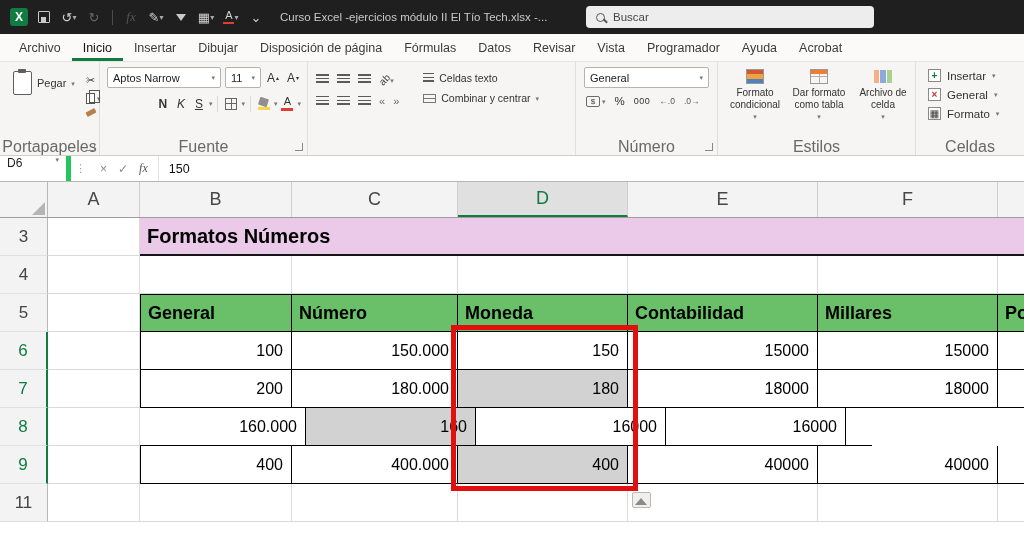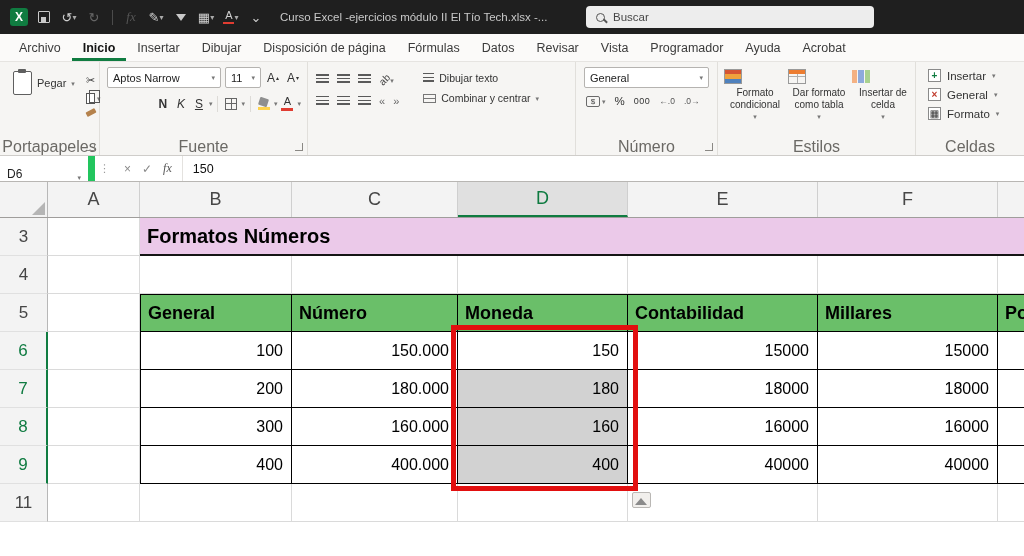--- a/index.html
+++ b/index.html
@@ -21,21 +21,21 @@
   .fontcol-ic .bar{width:11px;height:2.5px;background:#e03c31;margin-top:1px}
   .tb-title{font-size:11.5px;color:#c9c9c9;margin-left:8px;white-space:nowrap;overflow:hidden}
   .tb-search{margin-left:auto;margin-right:140px;width:288px;height:22px;background:#ededed;border-radius:4px;display:flex;align-items:center;gap:8px;padding:0 10px;flex:none}
   .mag{width:9px;height:9px;border:1.5px solid #555;border-radius:50%;position:relative;flex:none}
   .mag::after{content:"";position:absolute;width:5px;height:1.5px;background:#555;transform:rotate(45deg);right:-4px;bottom:-1px}
   .tb-search span{font-size:11.5px;color:#474747}
 
   
   .tabs{height:28px;background:#fbfaf9;display:flex;align-items:stretch;padding-left:8px;border-bottom:1px solid #e6e4e1}
   .tab{font-size:12.5px;color:#3b3b3b;padding:7px 11px 0;cursor:default}
-  .tab.active{font-weight:700;color:#141414;border-bottom:3px solid #107C41}
+  .tab.active{font-weight:400;color:#141414;border-bottom:3px solid #107C41}
 
   
   .ribbon{height:94px;background:#f6f5f3;display:flex;border-bottom:1px solid #cfcdca}
   .group{position:relative;border-right:1px solid #e1dfdb;display:flex;flex-direction:column;flex:none}
   .g-body{flex:1;display:flex;align-items:flex-start;padding:5px 4px 0}
   .g-label{height:17px;font-size:16px;color:#6b6965;display:flex;align-items:center;justify-content:center;position:relative}
   .launcher{position:absolute;right:4px;bottom:4px;width:8px;height:8px;border-right:1.2px solid #8a8884;border-bottom:1.2px solid #8a8884}
   .paste-btn{display:flex;flex-direction:row;align-items:center;gap:5px;padding:4px 9px 0;font-size:11px;color:#333}
   .clipboard-ic{width:19px;height:24px;border:1.5px solid #5f5f5f;border-radius:2px;background:#fff;position:relative}
   .clipboard-ic::before{content:"";position:absolute;top:-3px;left:4px;width:8px;height:4px;background:#5f5f5f;border-radius:1px}
@@ -62,35 +62,35 @@
   .orient{transform:rotate(-45deg);display:inline-block;font-size:10px;color:#444}
   .indent{font-size:11px;color:#666}
   .align-right{display:flex;flex-direction:column;gap:8px;padding:5px 0 0 12px;font-size:10.5px;color:#333}
   .opt{display:flex;align-items:center;gap:5px;white-space:nowrap}
   .merge-ic{width:13px;height:9px;border:1px solid #777;background:linear-gradient(#777,#777) center/13px 1px no-repeat}
   .num-icons{display:flex;align-items:center;gap:9px;padding-left:2px;font-size:11.5px;color:#333}
   .nbtn{display:inline-flex;align-items:center;gap:2px}
   .money-ic{width:14px;height:11px;border:1px solid #6a6a6a;border-radius:2px;display:inline-flex;align-items:center;justify-content:center;font-size:8px;color:#444}
   .dec{font-size:8.5px;color:#555}
   .styles-row{display:flex;gap:2px;padding:2px 2px 0}
-  .style-btn{width:62px;display:flex;flex-direction:column;gap:3px;font-size:10px;color:#333;text-align:center;line-height:1.15}
+  .style-btn{width:62px;display:flex;flex-direction:column;align-items:center;gap:3px;font-size:10px;color:#333;text-align:center;line-height:1.15}
   .sicon{width:18px;height:15px;border:1px solid #999;flex:none}
   .sicon.cond{background:linear-gradient(to bottom,#d65532 0 33%,#f0a23c 33% 66%,#4f81bd 66%)}
   .sicon.tbl{background:linear-gradient(#ed7d31 0 4px,transparent 4px),
      repeating-linear-gradient(to bottom,transparent 0 6px,#b0b0b0 6px 7px),
      repeating-linear-gradient(to right,transparent 0 8px,#b0b0b0 8px 9px)}
   .sicon.cs{border:none;display:flex;gap:1px}
   .sicon.cs i{flex:1;height:13px;margin-top:1px}
   .cells-col{display:flex;flex-direction:column;gap:6px;padding:4px 0 0 8px}
   .cells-item{display:flex;align-items:center;gap:6px;font-size:11.5px;color:#333}
   .cicon{width:13px;height:13px;border:1px solid #8a8a8a;background:#fff;display:inline-flex;align-items:center;justify-content:center;font-size:10px;line-height:1;flex:none}
 
   
   .fbar{height:26px;background:#fff;display:flex;align-items:stretch;border-bottom:1px solid #b8b6b3}
-  .namebox{width:95px;border-right:7px solid #22c55e;display:flex;align-items:flex-end;justify-content:space-between;padding:0 7px;font-size:12px;color:#222;flex:none}
+  .namebox{width:71px;border-right:5px solid #22c55e;display:flex;align-items:flex-start;justify-content:space-between;padding:0 7px;font-size:12px;color:#222;flex:none}
   .fx-dots{display:flex;align-items:center;padding:0 4px;color:#9a9a9a;font-size:11px}
   .fx-btns{display:flex;align-items:center;gap:11px;padding:0 10px;border-right:1px solid #e4e2df;color:#8a8a8a;font-size:12px}
   .fx-it{font-style:italic;font-family:"Liberation Serif",serif;color:#555}
   .fvalue{display:flex;align-items:center;padding-left:10px;font-size:12.5px;color:#111}
 
   
   .grid{position:relative;height:374px;overflow:hidden;background:#fff}
   .colrow{display:flex;height:36px;background:#f3f3f3;border-bottom:1px solid #9f9d9b}
   .corner{width:48px;flex:none;border-right:1px solid #b7b7b7;position:relative;background:#f3f3f3}
   .corner::after{content:"";position:absolute;right:2px;bottom:2px;border-left:13px solid transparent;border-bottom:13px solid #b5b5b5}
@@ -240,21 +240,21 @@
           <span class="bars"></span>
           <span class="bars"></span>
           <span class="bars"></span>
           <span class="indent">«</span>
           <span class="indent">»</span>
         </div>
       </div>
       <div class="align-right">
         <div class="opt">
           <span class="bars" style="width:11px"></span>
-          <span>Dibujar texto</span>
+          <span>Celdas texto</span>
         </div>
         <div class="opt">
           <span class="merge-ic"></span>
           <span>Combinar y centrar</span>
           <span class="chevd">▾</span>
         </div>
       </div>
     </div>
   </div>
 
@@ -293,21 +293,21 @@
           <span class="sicon tbl"></span>
           <span>Dar formato como tabla</span>
           <span class="chevd">▾</span>
         </div>
         <div class="style-btn">
           <span class="sicon cs">
               <i style="background:#f4b183"></i>
               <i style="background:#8eaadb"></i>
               <i style="background:#a9d18e"></i>
             </span>
-          <span>Insertar de celda</span>
+          <span>Archivo de celda</span>
           <span class="chevd">▾</span>
         </div>
       </div>
     </div>
     <div class="g-label">
       <span>Estilos</span>
     </div>
   </div>
 
   <div class="group" style="width:108px;border-right:none">
@@ -410,21 +410,20 @@
     <div class="cell wC num tc">180.000</div>
     <div class="cell wD num tc selgray">180</div>
     <div class="cell wE num tc">18000</div>
     <div class="cell wF num tc">18000</div>
     <div class="cell wG tc" style="border-right:none"></div>
   </div>
 
   <div class="row">
     <div class="gut sel">8</div>
     <div class="cell wA"></div>
-    <div class="cell wB num tc first">300</div>
     <div class="cell wC num tc">160.000</div>
     <div class="cell wD num tc selgray">160</div>
     <div class="cell wE num tc">16000</div>
     <div class="cell wF num tc">16000</div>
     <div class="cell wG tc" style="border-right:none"></div>
   </div>
 
   <div class="row">
     <div class="gut sel">9</div>
     <div class="cell wA"></div>

